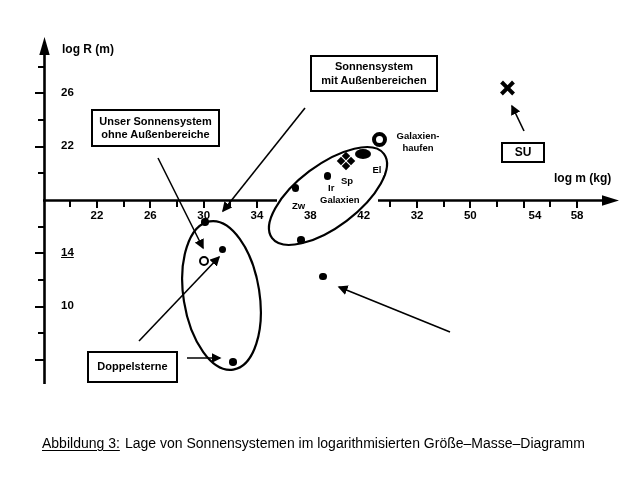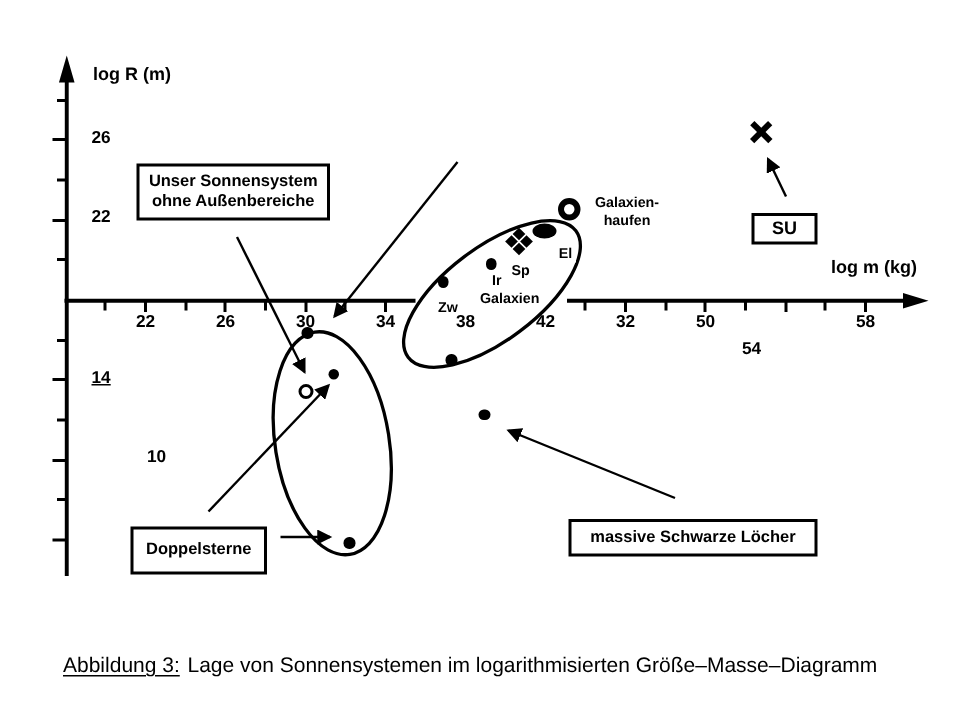--- a/index.html
+++ b/index.html
@@ -95,39 +95,39 @@
       <div class="xtlbl" style="left: 190.68px; top: 209px;">30</div>
       <div class="xtick" style="left: 256.02px; top: 201px; height: 7px;"></div>
       <div class="xtlbl" style="left: 244.02px; top: 209px;">34</div>
       <div class="xtlbl" style="left: 297.36px; top: 209px; text-align: center;">38</div>
       <div class="xtlbl" style="left: 350.7px; top: 209px;">42</div>
       <div class="xtick" style="left: 416.04px; top: 201px; height: 7px;"></div>
       <div class="xtlbl" style="left: 404.04px; top: 209px;">32</div>
       <div class="xtick" style="left: 469.38px; top: 201px; height: 7px;"></div>
       <div class="xtlbl" style="left: 457.38px; top: 209px;">50</div>
       <div class="xtick" style="left: 522.72px; top: 201px; height: 7px;"></div>
-      <div class="xtlbl" style="left: 488px; top: 209px; margin-top: 18px;">54</div>
+      <div class="xtlbl" style="left: 522px; top: 209px;">54</div>
       <div class="xtick" style="left: 576.06px; top: 201px; height: 7px;"></div>
       <div class="xtlbl" style="left: 564.06px; top: 209px;">58</div>
       <div class="xtick" style="left: 69.33px; top: 201px; height: 6px;"></div>
       <div class="xtick" style="left: 122.67px; top: 201px; height: 6px;"></div>
       <div class="xtick" style="left: 176.01px; top: 201px; height: 6px;"></div>
       <div class="xtick" style="left: 229.35px; top: 201px; height: 6px;"></div>
       <div class="xtick" style="left: 389.37px; top: 201px; height: 6px;"></div>
       <div class="xtick" style="left: 442.71px; top: 201px; height: 6px;"></div>
       <div class="xtick" style="left: 496.05px; top: 201px; height: 6px;"></div>
       <div class="xtick" style="left: 549.39px; top: 201px; height: 6px;"></div>
       <div class="ytick" style="left: 34.5px; top: 92.32px; width: 10px;"></div>
       <div class="ytlbl" style="left: 61px; top: 85.82px;">26</div>
       <div class="ytick" style="left: 34.5px; top: 145.66px; width: 10px;"></div>
       <div class="ytlbl" style="left: 61px; top: 139.16px;">22</div>
       <div class="ytick" style="left: 34.5px; top: 252.34px; width: 10px;"></div>
       <div class="ytlbl" style="left: 61px; top: 245.84px; text-decoration: underline;">14</div>
       <div class="ytick" style="left: 34.5px; top: 305.68px; width: 10px;"></div>
-      <div class="ytlbl" style="left: 61px; top: 299.18px; margin-left: 37px;">10</div>
+      <div class="ytlbl" style="left: 61px; top: 299.18px;">10</div>
       <div class="ytick" style="left: 34.5px; top: 359.02px; width: 10px;"></div>
       <div class="ytick" style="left: 37.5px; top: 65.65px; width: 7px;"></div>
       <div class="ytick" style="left: 37.5px; top: 118.99px; width: 7px;"></div>
       <div class="ytick" style="left: 37.5px; top: 172.33px; width: 7px;"></div>
       <div class="ytick" style="left: 37.5px; top: 225.67px; width: 7px;"></div>
       <div class="ytick" style="left: 37.5px; top: 279.01px; width: 7px;"></div>
       <div class="ytick" style="left: 37.5px; top: 332.35px; width: 7px;"></div>
       <div class="mk m-dot" style="left: 201.264px; top: 218.253px; width: 7.5px; height: 7.5px;"></div>
       <div class="mk m-dot" style="left: 218.599px; top: 245.589px; width: 7.5px; height: 7.5px;"></div>
       <div class="mk m-open-circle" style="left: 198.68px; top: 256.341px; width: 10px; height: 10px;"></div>
@@ -156,32 +156,33 @@
   <div class="rlbl" id="lbl-zw">Zw</div>
   <div class="rlbl" id="lbl-ir">Ir</div>
   <div class="rlbl" id="lbl-sp">Sp</div>
   <div class="rlbl" id="lbl-el">El</div>
   <div class="rlbl" id="lbl-galaxien">Galaxien</div>
   <div class="rlbl2" id="lbl-haufen">
     <span>Galaxien-</span><br>
     <span>haufen</span>
   </div>
 
+  <div class="abox" id="box-mit">
+    <span>Sonnensystem</span>
+    <span>mit Außenbereichen</span>
+  </div>
   <div class="abox" id="box-ohne">
     <span>Unser Sonnensystem</span>
     <span>ohne Außenbereiche</span>
   </div>
   <div class="abox" id="box-su">
     <span>SU</span>
   </div>
   <div class="abox" id="box-dopp">
     <span>Doppelsterne</span>
   </div>
-  <div class="abox" id="box-bh">
-    <span>massive Schwarze Löcher</span>
-  </div>
 
   <div id="caption">
     <span class="cap-label">Abbildung 3:</span>
     <span class="cap-text">Lage von Sonnensystemen im logarithmisierten Größe–Masse–Diagramm</span>
   </div>
 
 </div>
 
 </body></html>

